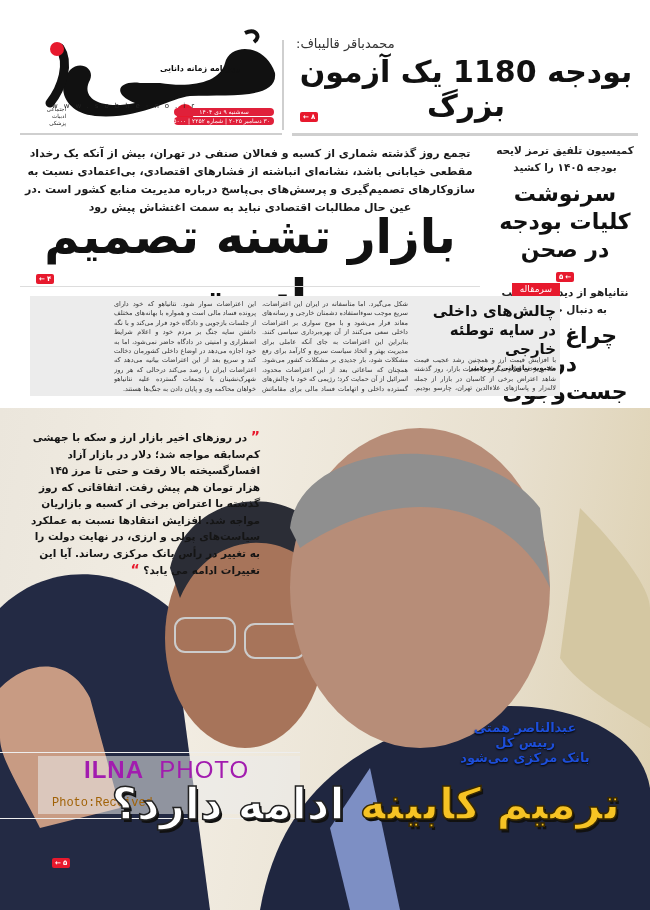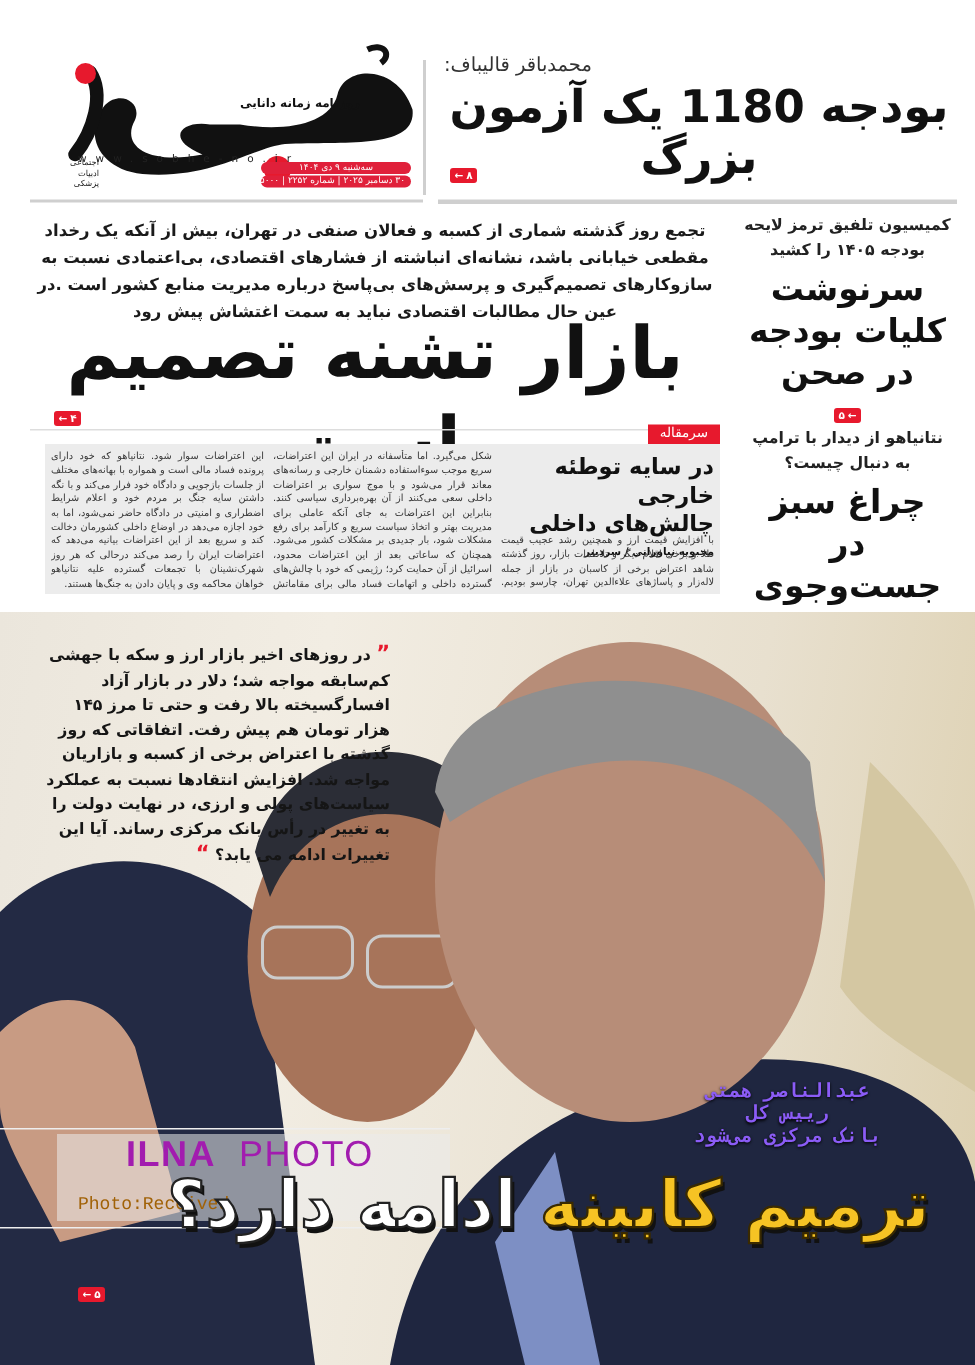--- a/index.html
+++ b/index.html
@@ -26,31 +26,31 @@
   .pref{display:inline-flex;align-items:center;gap:2px;background:#e7192d;color:#fff;font-size:7px;font-weight:bold;padding:1px 3px;border-radius:2px;line-height:8px;}
   
   .lead-deck{left:20px;top:145px;width:460px;text-align:center;font-size:11px;line-height:18px;font-weight:bold;color:#1a1a1a;}
   .lead-head{left:20px;top:206px;width:460px;text-align:center;font-size:48px;line-height:60px;font-weight:900;letter-spacing:-1px;}
   
   .rcol{left:490px;width:150px;text-align:center;}
   .rkicker{font-size:10.5px;line-height:17px;color:#222;font-weight:bold;}
   .rhead{font-size:22px;line-height:28px;font-weight:900;margin-top:4px;}
   .rsub{font-size:10.5px;line-height:19px;color:#222;font-weight:bold;}
   
-  .edit-box{left:30px;top:296px;width:450px;height:100px;background:#ececec;}
+  .edit-box{left:30px;top:296px;width:530px;height:100px;background:#ececec;}
   .edit-tag{position:absolute;right:0;top:-13px;background:#e7192d;color:#fff;font-size:9px;line-height:13px;padding:0 8px;}
   .edit-col{position:absolute;top:4px;font-size:6.5px;line-height:9.4px;color:#333;text-align:justify;direction:rtl;}
   .edit-title{position:absolute;right:4px;top:6px;width:140px;text-align:right;direction:rtl;font-size:15px;line-height:19px;font-weight:900;}
   .edit-author{position:absolute;right:4px;top:68px;font-size:7px;font-weight:bold;direction:rtl;}
   
   .photo{left:0;top:408px;width:650px;height:502px;overflow:hidden;
     background:linear-gradient(100deg,#ebe6dc 0%,#f2ede3 30%,#e8e0cf 70%,#dccfae 100%);}
   .quote{left:30px;top:428px;width:230px;direction:rtl;text-align:right;font-size:10.5px;line-height:16.5px;font-weight:bold;color:#151515;}
   .qmark{color:#e7192d;font-weight:900;font-size:14px;}
-  .caption{left:440px;top:720px;width:170px;text-align:center;color:#8b5cf6;font-size:13px;line-height:15px;font-weight:bold;text-shadow:0 1px 2px #000;font-family:Liberation Mono, monospace;}
+  .caption{left:440px;top:720px;width:170px;text-align:center;color:#1d4ed8;font-size:13px;line-height:15px;font-weight:bold;text-shadow:0 1px 2px #000;}
   .main-head{left:20px;top:772px;width:600px;text-align:right;direction:rtl;font-size:44px;line-height:64px;font-weight:900;letter-spacing:-1px;}
   .mh-yellow{color:#f6c324;-webkit-text-stroke:1.5px #3a2a00;text-shadow:2px 3px 0 #111;}
   .mh-white{color:#fff;-webkit-text-stroke:1.5px #222;text-shadow:2px 3px 0 #111;}
   .wm{left:38px;top:756px;width:262px;height:58px;background:rgba(235,235,235,0.55);}
   .wm-line{position:absolute;left:0;width:300px;height:1px;background:#eee;}
   .wm-t1{position:absolute;left:14px;top:0;font-size:24px;color:#a21caf;font-family:"Liberation Sans",sans-serif;letter-spacing:1px;white-space:nowrap;margin-left:32px;}
   .wm-t1 b{font-weight:bold;}
   .wm-t2{position:absolute;left:14px;top:40px;font-size:12px;color:#a16207;font-family:Liberation Mono, monospace;}
 </style>
 </head>
@@ -136,22 +136,22 @@
   <div class="rsub">سریال «پوست شیر»</div>
   <span class="pref">
     <span>←</span>
     <span>۷و۶</span>
   </span>
 </div>
 
 <div class="abs edit-box">
   <span class="edit-tag">سرمقاله</span>
   <div class="edit-title">
+    <div>چالش‌های داخلی</div>
     <div>در سایه توطئه خارجی</div>
-    <div>چالش‌های داخلی</div>
   </div>
   <div class="edit-author">محبوبه نیاورانی / سردبیر</div>
   <div class="edit-col" style="right:4px;top:60px;width:142px;height:38px;overflow:hidden;">با افزایش قیمت ارز و همچنین رشد عجیب قیمت طلا و برخی اقلام دیگر و تلاطمات بازار، روز گذشته شاهد اعتراض برخی از کاسبان در بازار از جمله لاله‌زار و پاساژهای علاءالدین تهران، چارسو بودیم. اعتراضاتی که در هر کشوری وقتی سیاست‌های دولت برای رفع مشکلی کار نمی‌کند،</div>
   <div class="edit-col" style="right:152px;width:146px;height:94px;overflow:hidden;">شکل می‌گیرد. اما متأسفانه در ایران این اعتراضات، سریع موجب سوءاستفاده دشمنان خارجی و رسانه‌های معاند قرار می‌شود و با موج سواری بر اعتراضات داخلی سعی می‌کنند از آن بهره‌برداری سیاسی کنند. بنابراین این اعتراضات به جای آنکه عاملی برای مدیریت بهتر و اتخاذ سیاست سریع و کارآمد برای رفع مشکلات شود، بار جدیدی بر مشکلات کشور می‌شود. همچنان که ساعاتی بعد از این اعتراضات محدود، اسرائیل از آن حمایت کرد؛ رژیمی که خود با چالش‌های گسترده داخلی و اتهامات فساد مالی برای مقاماتش مواجه است، بلافاصله تلاش می‌کند بر</div>
   <div class="edit-col" style="right:304px;width:142px;height:94px;overflow:hidden;margin-left:28px;">
     <span>این اعتراضات سوار شود. نتانیاهو که خود دارای پرونده فساد مالی است و همواره با بهانه‌های مختلف از جلسات بازجویی و دادگاه خود فرار می‌کند و با نگه داشتن سایه جنگ بر مردم خود و اعلام شرایط اضطراری و امنیتی در دادگاه حاضر نمی‌شود، اما به خود اجازه می‌دهد در اوضاع داخلی کشورمان دخالت کند و سریع بعد از این اعتراضات بیانیه می‌دهد که اعتراضات ایران را رصد می‌کند درحالی که هر روز شهرک‌نشینان با تجمعات گسترده علیه نتانیاهو خواهان محاکمه وی و پایان دادن به جنگ‌ها هستند.</span>
     
   </div>
 </div>
 

